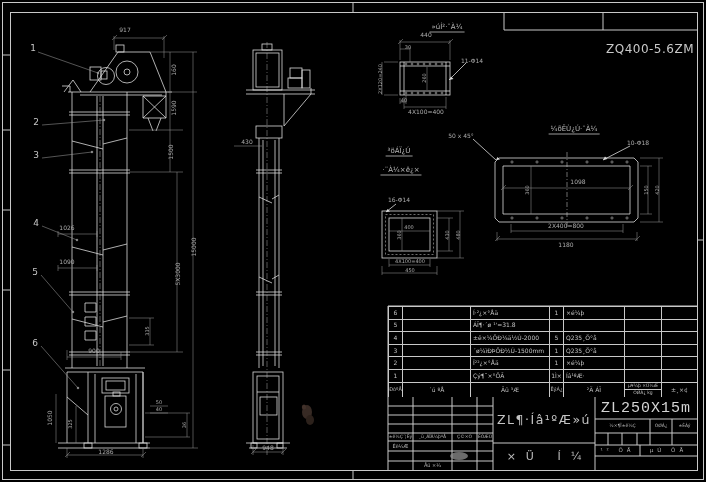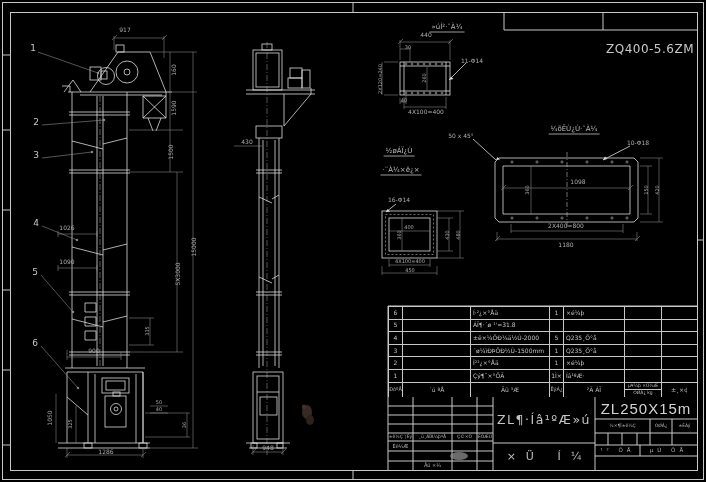--- a/index.html
+++ b/index.html
@@ -23,21 +23,21 @@
             justify-content:center;overflow:visible;white-space:nowrap;line-height:1;}
   .bom-cell.left{justify-content:flex-start;padding-left:2px;}
   .bom-cell.head{font-size:6px;color:#bdbdbd;}
   .bom-weight{display:flex;flex-direction:column;width:100%;height:100%;}
   .bom-weight .wt{flex:1;display:flex;align-items:center;justify-content:center;
                   font-size:4.5px;}
   .bom-weight .wt + .wt{border-top:1px solid #c8c8c8;}
   
   .tb-label{position:absolute;display:flex;align-items:center;justify-content:center;
             color:#b5b5b5;line-height:1;white-space:nowrap;}
-  .mono{font-family:Liberation Sans, sans-serif;}
+  .mono{font-family:Liberation Mono, monospace;}
   .smudge{position:absolute;border-radius:50%;}
 </style>
 </head>
 <body>
 
 <div class="canvas">
 
   <svg width="706" height="482" viewBox="0 0 706 482">
 
     <g stroke="#c8c8c8" stroke-width="1" fill="none">
@@ -238,21 +238,21 @@
       <div class="lbl" style="left: 426px; top: 112px; font-size: 6px;">4X100=400</div>
       <div class="lbl u" style="left: 574px; top: 130px; font-size: 7px;">¼õËÙ¿Ú·¨À¼</div>
       <div class="lbl" style="left: 461px; top: 136px;">50 x 45°</div>
       <div class="lbl" style="left: 638px; top: 143px;">10-Φ18</div>
       <div class="lbl" style="left: 578px; top: 182px;">1098</div>
       <div class="lbl rot" style="left: 527px; top: 190px; font-size: 5px;">360</div>
       <div class="lbl rot" style="left: 646px; top: 190px; font-size: 5px;">150</div>
       <div class="lbl rot" style="left: 657px; top: 190px; font-size: 5px;">420</div>
       <div class="lbl" style="left: 566px; top: 226px; font-size: 6px;">2X400=800</div>
       <div class="lbl" style="left: 566px; top: 245px;">1180</div>
-      <div class="lbl u" style="left: 399px; top: 152px; font-size: 7px;">½øÁÏ¿Ú</div>
+      <div class="lbl u" style="left: 399px; top: 152px; font-size: 7px;">³öÁÏ¿Ú</div>
       <div class="lbl u" style="left: 401px; top: 171px; font-size: 7px;">·¨À¼×ê¿×</div>
       <div class="lbl" style="left: 399px; top: 200px; font-size: 6px;">16-Φ14</div>
       <div class="lbl" style="left: 409px; top: 227px; font-size: 5px;">400</div>
       <div class="lbl rot" style="left: 399px; top: 235px; font-size: 5px;">360</div>
       <div class="lbl rot" style="left: 447px; top: 235px; font-size: 5px;">430</div>
       <div class="lbl rot" style="left: 458px; top: 235px; font-size: 5px;">480</div>
       <div class="lbl" style="left: 410px; top: 261px; font-size: 5px;">4X100=400</div>
       <div class="lbl" style="left: 410px; top: 270px; font-size: 5px;">450</div>
     </div>
 

